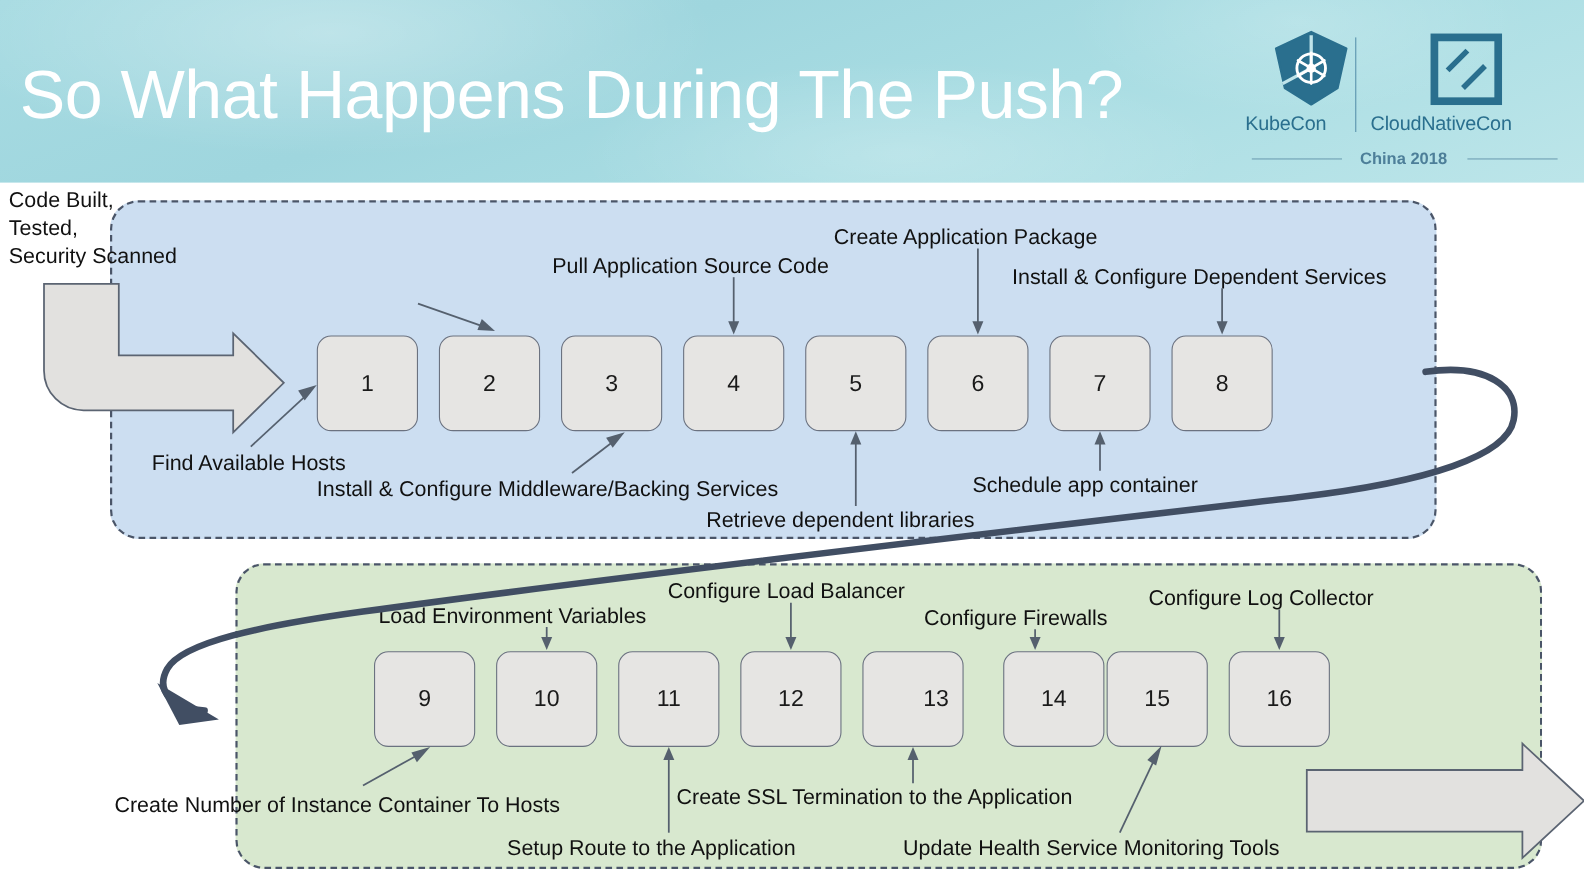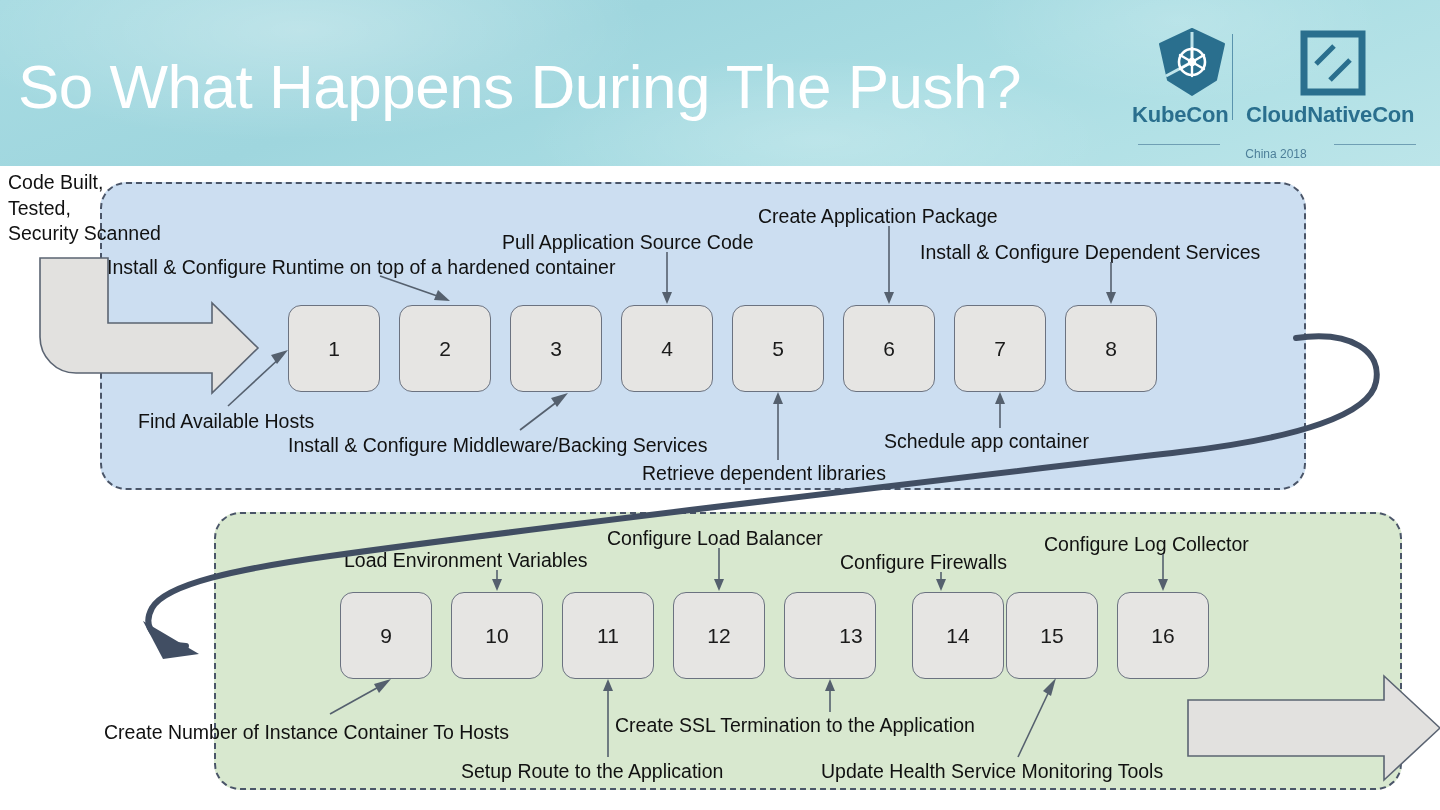--- a/index.html
+++ b/index.html
@@ -35,36 +35,36 @@
 
   
   #logo-lockup {
     position: absolute; left: 1124px; top: 14px;
     width: 300px; height: 140px;
   }
   .logo-mark-wrap { position: absolute; top: 12px; }
   #kube-mark { left: 30px; }
   #cncf-mark { left: 176px; top: 16px; }
   .logo-word {
-    position: absolute; font-size: 22px; font-weight: bold;
+    position: absolute; font-size: 18px; font-weight: normal;
     color: #2a6f8e; white-space: nowrap; letter-spacing: -0.2px;
   }
   #kubecon-word { left: 8px; top: 88px; }
   #cnc-word     { left: 122px; top: 88px; }
   #logo-divider {
     position: absolute; left: 108px; top: 20px;
     width: 1px; height: 86px; background: #5a93ad;
   }
   #china-row {
     position: absolute; left: 14px; top: 122px;
     width: 276px; height: 14px;
   }
   #china-word {
-    position: absolute; left: 50%; top: 11px; transform: translateX(-50%);
-    font-size: 12px; font-weight: normal; color: #4d7f99; white-space: nowrap;
+    position: absolute; left: 50%; top: 0; transform: translateX(-50%);
+    font-size: 15px; font-weight: bold; color: #4d7f99; white-space: nowrap;
   }
   .china-rule {
     position: absolute; top: 8px; height: 1px; background: #6f9fb4;
   }
   #china-rule-l { left: 0px;   width: 82px; }
   #china-rule-r { left: 196px; width: 82px; }
 
   
   .panel {
     position: absolute;
@@ -176,21 +176,20 @@
 
   <div class="step-box" style="left:340px; top:592px;">9</div>
   <div class="step-box" style="left:451px; top:592px;text-align:right;">10</div>
   <div class="step-box" style="left:562px; top:592px;">11</div>
   <div class="step-box" style="left:673px; top:592px;">12</div>
   <div class="step-box" style="left:784px; top:592px;padding-left:42px;">13</div>
   <div class="step-box" style="left:895px; top:592px;margin-left:17px;">14</div>
   <div class="step-box" style="left:1006px; top:592px;">15</div>
   <div class="step-box" style="left:1117px; top:592px;">16</div>
 
-  <div class="note" style="left:107px; top:256px;">Install &amp; Configure Runtime on top of a hardened container</div>
   <div class="note" style="left:502px; top:231px;">Pull Application Source Code</div>
   <div class="note" style="left:758px; top:205px;">Create Application Package</div>
   <div class="note" style="left:920px; top:241px;">Install &amp; Configure Dependent Services</div>
 
   <div class="note" style="left:138px; top:410px;">Find Available Hosts</div>
   <div class="note" style="left:288px; top:434px;">Install &amp; Configure Middleware/Backing Services</div>
   <div class="note" style="left:642px; top:462px;">Retrieve dependent libraries</div>
   <div class="note" style="left:884px; top:430px;">Schedule app container</div>
 
   <div class="note" style="left:344px; top:549px;">Load Environment Variables</div>

